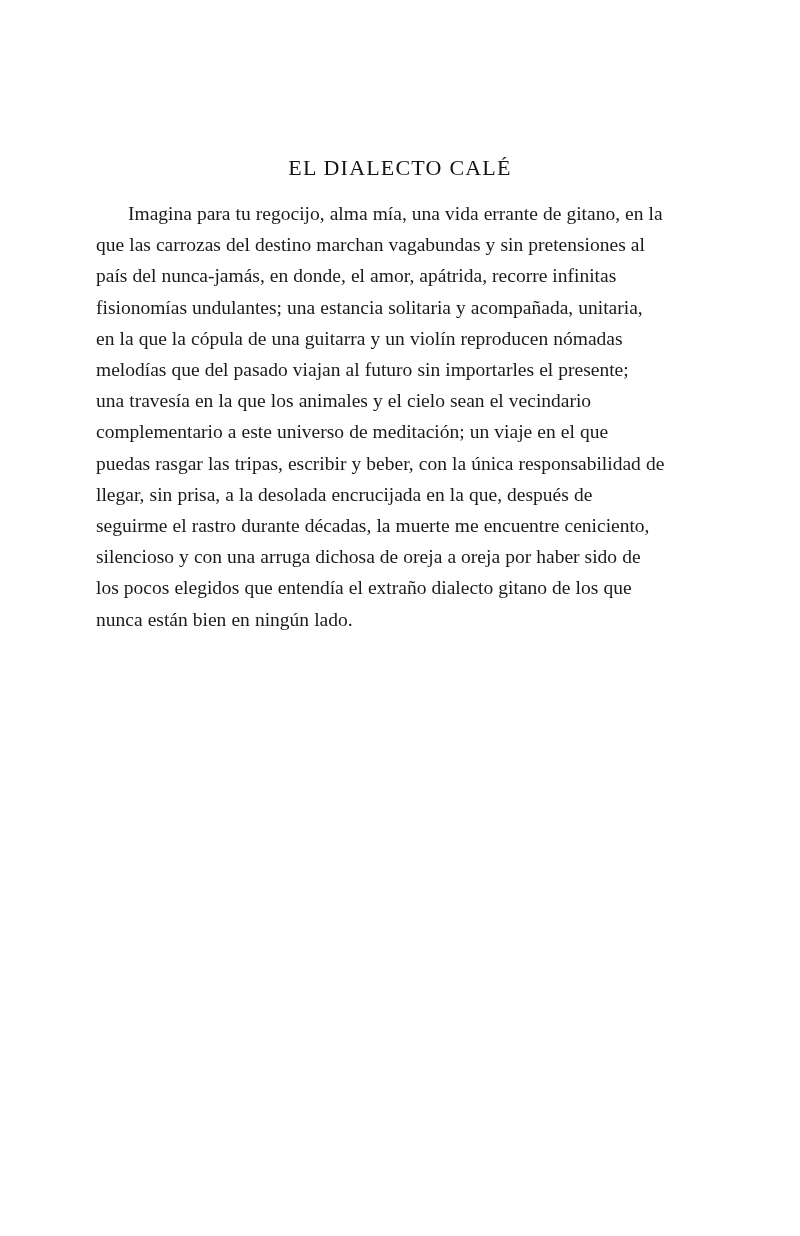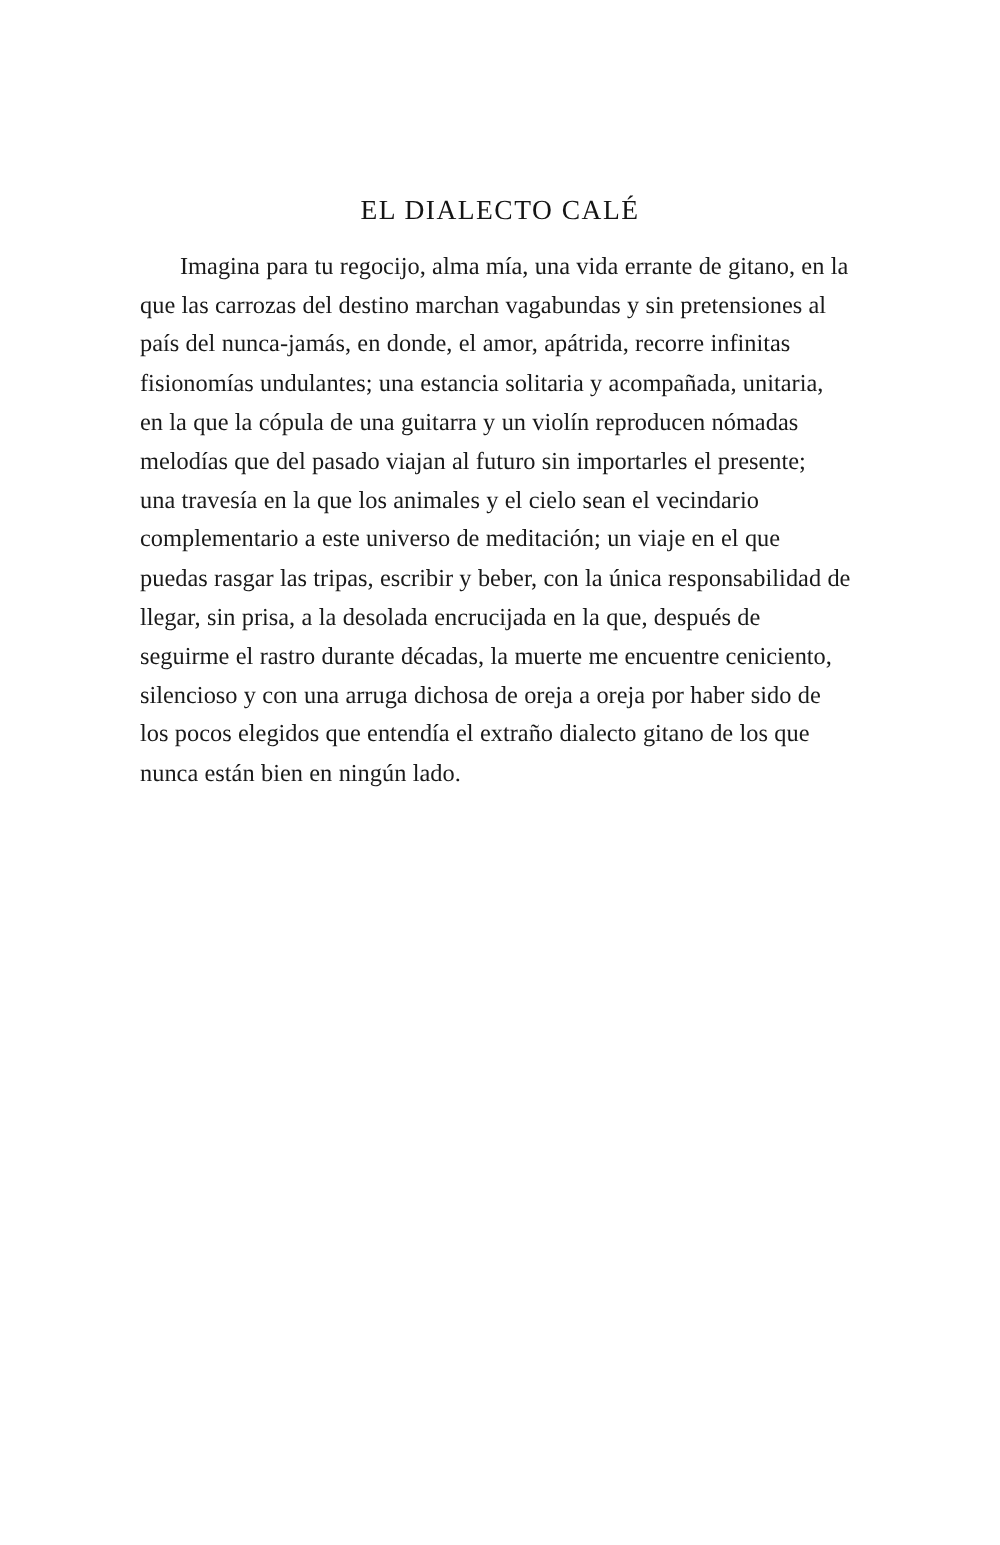--- a/index.html
+++ b/index.html
@@ -33,21 +33,21 @@
     line-height: 30px;
     font-weight: 400;
     letter-spacing: 1.2px;
     color: #141414;
     white-space: pre;
   }
 
   .body-block {
     position: absolute;
     top: 198px;
-    left: 112px;
+    left: 96px;
     width: 608px;
   }
 
   .body-paragraph {
     margin: 0;
     font-size: 19.5px;
     line-height: 31.2px;
     text-align: left;
     text-indent: 32px;
     color: #1a1a1a;

